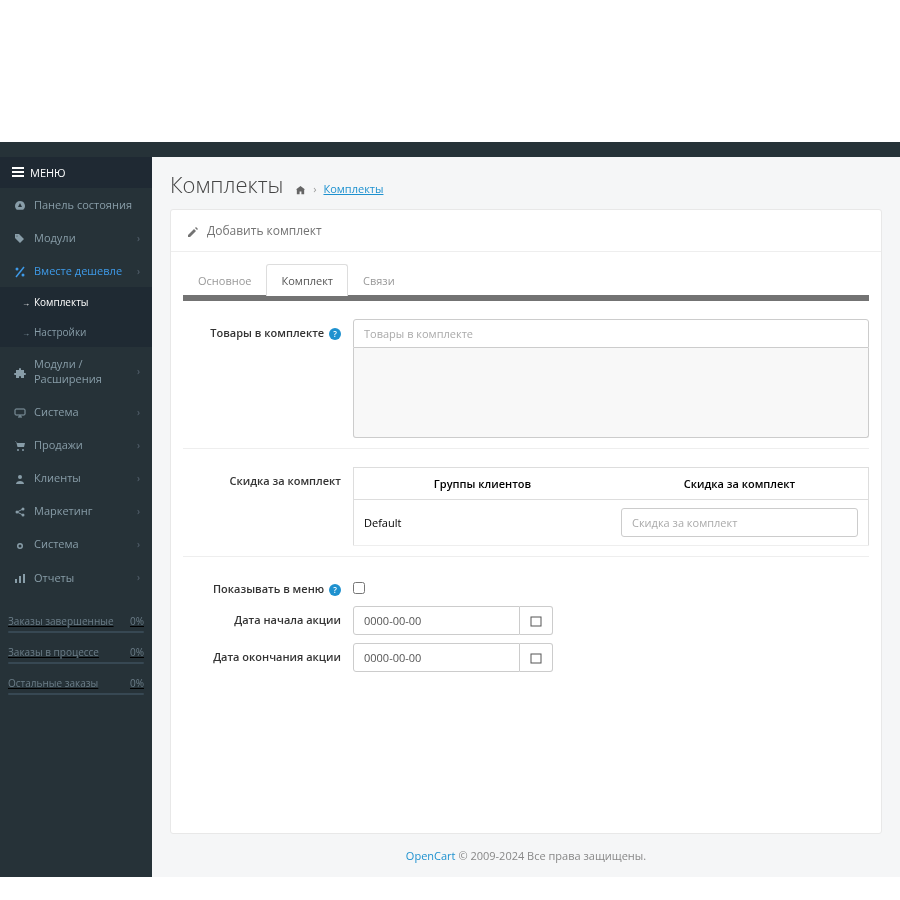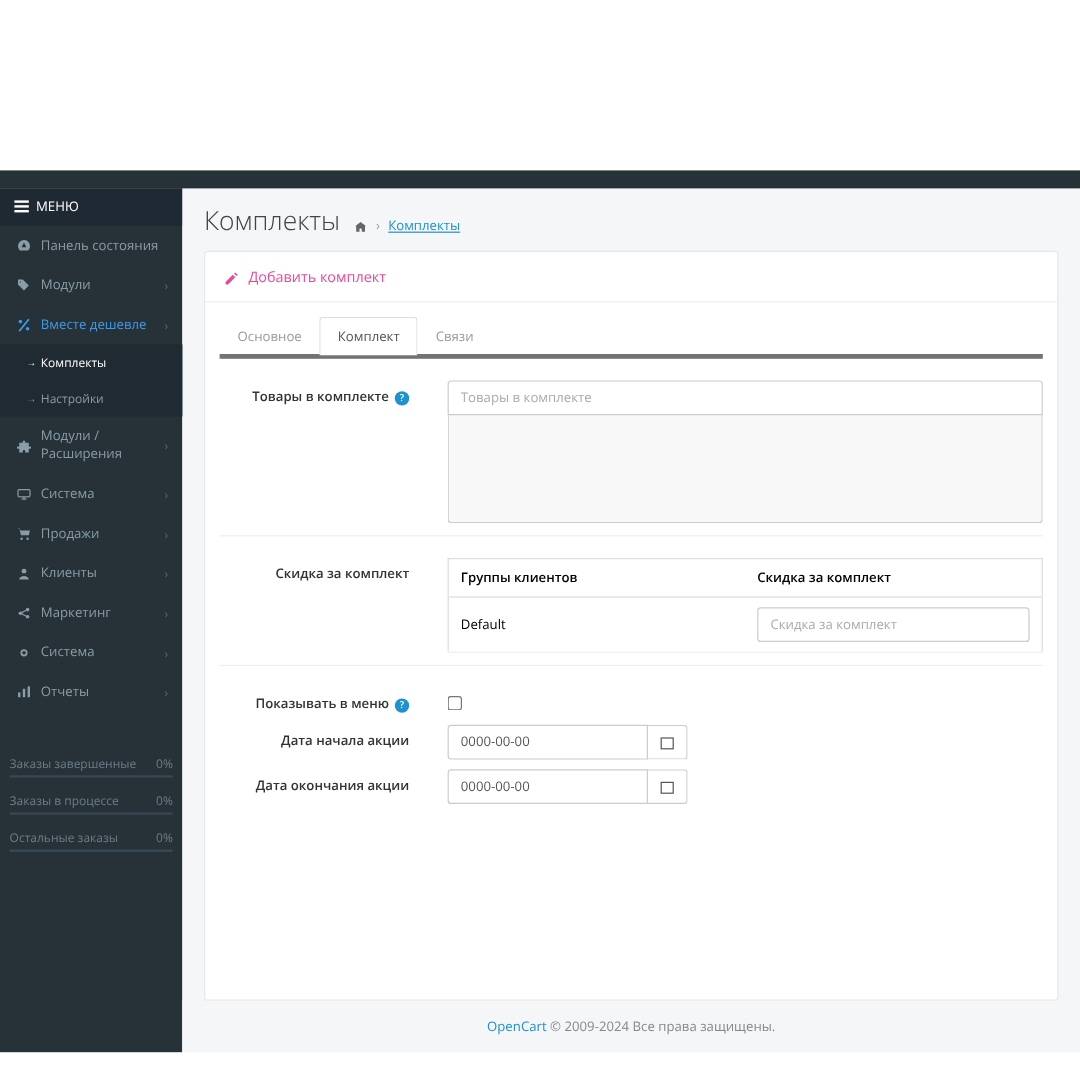--- a/index.html
+++ b/index.html
@@ -14,49 +14,49 @@
     .sidebar-nav li { position: relative; }
     .sidebar-nav a { display: flex; align-items: center; padding: 9px 12px; color: #889da8; text-decoration: none; font-size: 11px; }
     .sidebar-nav a .icon { width: 16px; margin-right: 6px; text-align: center; }
     .sidebar-nav a .label { flex: 1; }
     .sidebar-nav a .chev { font-size: 10px; color: #596673; }
     .sidebar-nav li.active > a { color: #3e9ae8; }
     .submenu { list-style: none; background: #1f2a33; }
     .submenu a { padding: 8px 12px 8px 22px; font-size: 10px; color: #889da8; }
     .submenu a .bullet { margin-right: 4px; font-size: 8px; }
     .submenu li.current a { color: #fff; }
-    .stats { margin: 36px 8px; }
+    .stats { margin: 20px 8px; text-decoration: underline; }
     .stat-item { margin-bottom: 12px; }
     .stat-label { display: flex; justify-content: space-between; color: #6b7d88; font-size: 10px; margin-bottom: 3px; }
     .stat-bar { height: 2px; background: #374853; border-radius: 1px; }
     .content { flex: 1; background: #f5f6f7; display: flex; flex-direction: column; min-width: 0; }
     .page-header { padding: 12px 18px 10px; }
     .page-header-row { display: flex; align-items: baseline; gap: 12px; }
     .page-title { font-size: 22px; font-weight: 300; color: #444; }
     .breadcrumb { font-size: 11px; color: #999; }
     .breadcrumb .home { color: #666; }
     .breadcrumb .sep { margin: 0 4px; }
     .breadcrumb .crumb-link { color: #1e91cf; }
     .panel { background: #fff; margin: 0 18px; border: 1px solid #e8e8e8; border-radius: 3px; overflow: hidden; flex: 1; }
-    .panel-header { padding: 12px 16px; border-bottom: 1px solid #eee; display: flex; align-items: flex-start; color: #ec4899; font-size: 12px; }
+    .panel-header { padding: 12px 16px; border-bottom: 1px solid #eee; display: flex; align-items: flex-start; color: #737373; font-size: 12px; }
     .panel-header .icon { margin-right: 8px; }
-    .tabs { display: flex; border-bottom: 4px solid #737373; margin: 12px 12px 0; }
+    .tabs { display: flex; border-bottom: 6px solid #737373; margin: 12px 12px 0; }
     .tab { padding: 8px 14px; font-size: 11px; color: #999; cursor: pointer; border: 1px solid transparent; border-bottom: none; margin-bottom: -1px; }
     .tab.active { color: #555; border-color: #ddd; background: #fff; border-radius: 3px 3px 0 0; }
     .form-body { padding: 18px 12px; }
-    .form-row { display: flex; margin-bottom: 8px; gap: 20px; }
+    .form-row { display: flex; margin-bottom: 8px; }
     .form-label { width: 170px; text-align: right; padding-right: 12px; padding-top: 6px; font-size: 11px; color: #333; font-weight: 600; }
     .help-icon { display: inline-block; width: 12px; height: 12px; border-radius: 50%; background: #1e91cf; color: #fff; font-size: 8px; text-align: center; line-height: 12px; margin-left: 2px; }
     .form-control-area { flex: 1; min-width: 0; }
     .text-input { width: 100%; padding: 6px 10px; border: 1px solid #ccc; border-radius: 3px; font-size: 11px; color: #555; }
     .text-input::placeholder { color: #aaa; }
     .product-well { margin-top: 0; border: 1px solid #ccc; border-top: none; height: 90px; background: #f8f8f8; border-radius: 0 0 3px 3px; }
     .products-input { border-radius: 3px 3px 0 0; }
     .discount-table { width: 100%; border-collapse: collapse; border: 1px solid #ddd; }
-    .discount-table th { text-align: left; padding: 8px 10px; font-size: 11px; font-weight: 600; border-bottom: 1px solid #ddd; background: #fff; }
+    .discount-table th { text-align: center; padding: 8px 10px; font-size: 11px; font-weight: 600; border-bottom: 1px solid #ddd; background: #fff; }
     .discount-table td { padding: 8px 10px; font-size: 11px; border-bottom: 1px solid #eee; }
     .discount-table th:first-child, .discount-table td:first-child { width: 50%; }
     .discount-table .text-input { width: 100%; }
     .checkbox { width: 12px; height: 12px; }
     .date-group { display: flex; width: 200px; }
     .date-input { flex: 1; border-radius: 3px 0 0 3px; }
     .date-btn { border: 1px solid #ccc; border-left: none; padding: 0 10px; display: flex; align-items: center; justify-content: center; background: #fff; border-radius: 0 3px 3px 0; cursor: pointer; color: #555; }
     .hr { border: none; border-top: 1px solid #eee; margin: 10px 0 18px; }
     .footer { padding: 14px 0; text-align: center; font-size: 11px; color: #888; background: #f5f6f7; }
     .footer a { color: #1e91cf; text-decoration: none; margin-top: 12px; }

